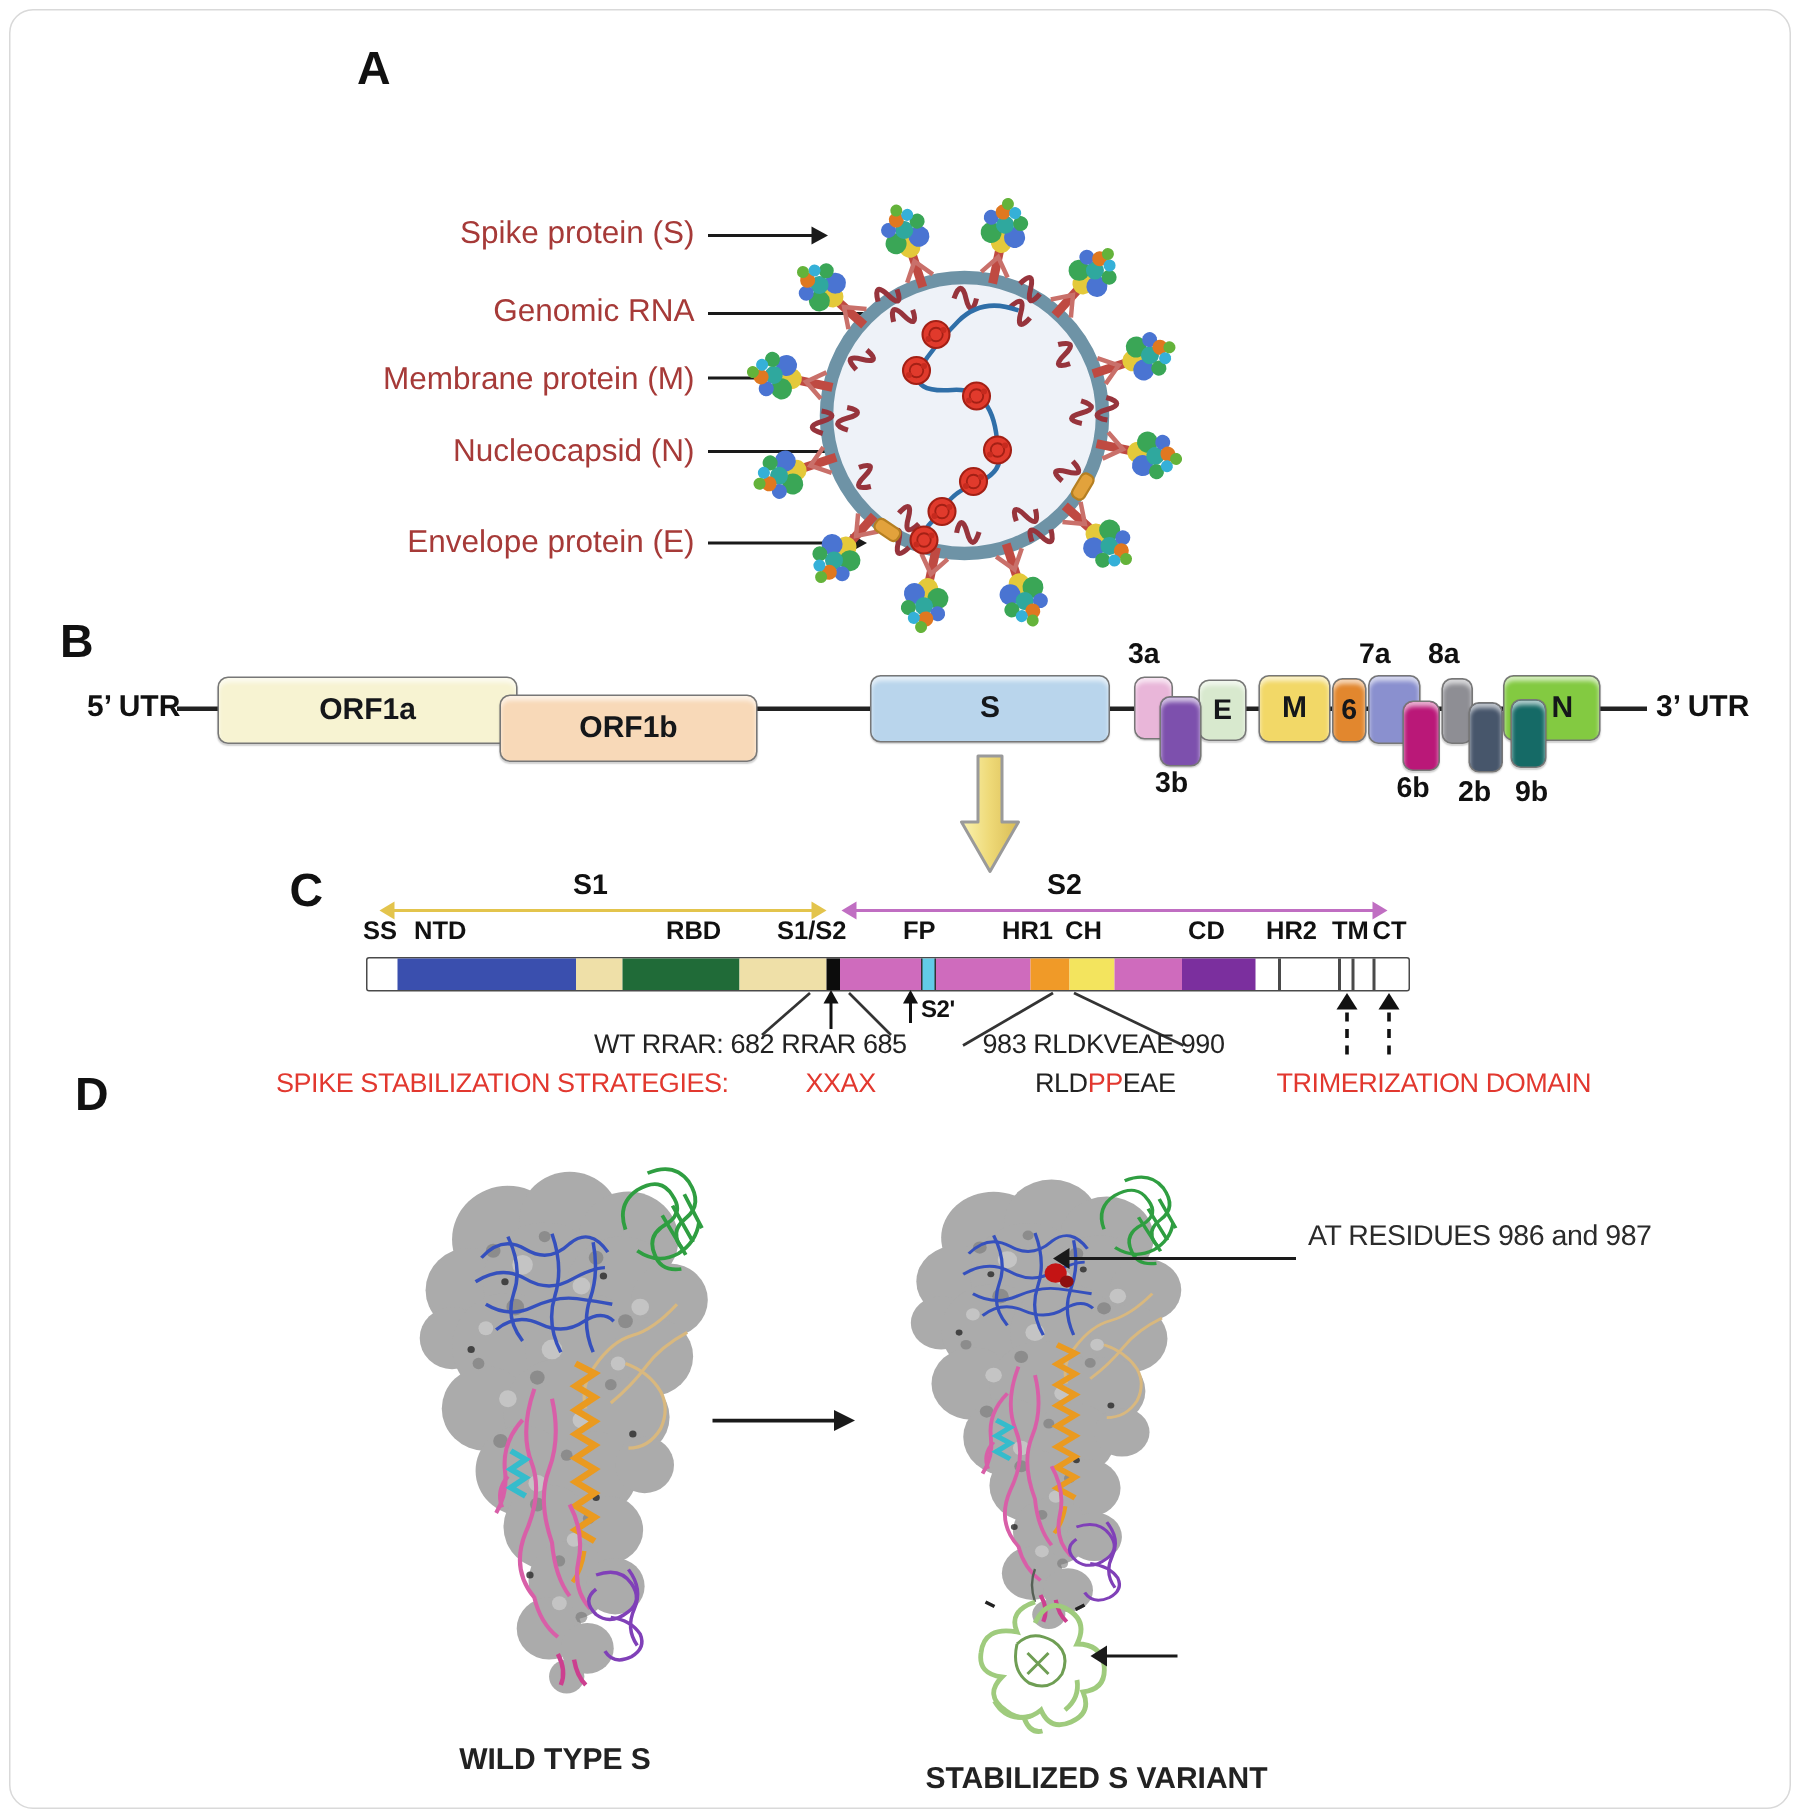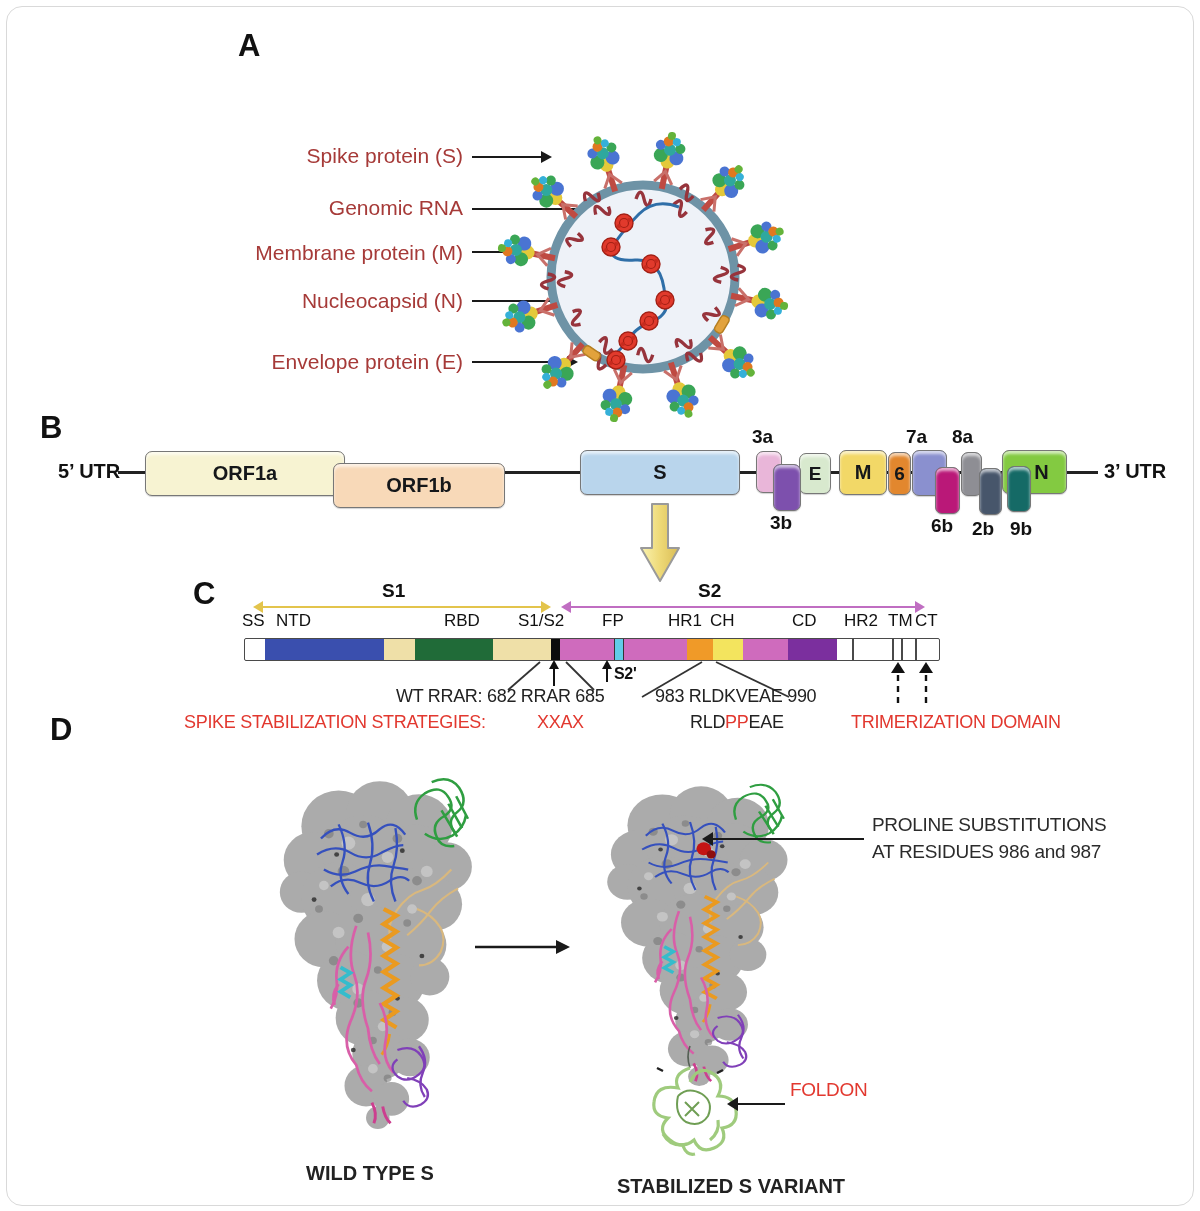--- a/index.html
+++ b/index.html
@@ -19,21 +19,21 @@
         font-weight:bold;font-size:19px;color:#15171a;box-shadow:inset 0 3px 3px rgba(255,255,255,.65), 0 1px 1px rgba(0,0,0,.18);}
   .gsm{position:absolute;font-weight:bold;font-size:19px;color:#111;}
   .utr{position:absolute;font-weight:bold;font-size:20px;color:#111;white-space:nowrap;}
   
   .dbl{position:absolute;height:2.4px;}
   .dbl::before{content:"";position:absolute;left:-9px;top:-4.8px;border-top:6px solid transparent;border-bottom:6px solid transparent;}
   .dbl::after{content:"";position:absolute;right:-9px;top:-4.8px;border-top:6px solid transparent;border-bottom:6px solid transparent;}
   .s1c{background:#e3c44c;} .s1c::before{border-right:10px solid #e3c44c;} .s1c::after{border-left:10px solid #e3c44c;}
   .s2c{background:#c06ec2;} .s2c::before{border-right:10px solid #c06ec2;} .s2c::after{border-left:10px solid #c06ec2;}
   .reg-lab{position:absolute;font-weight:bold;font-size:19px;color:#111;}
-  .dom-lab{position:absolute;top:611px;font-weight:normal;font-size:17px;color:#111;white-space:nowrap;}
+  .dom-lab{position:absolute;top:611px;font-weight:bold;font-size:17px;color:#111;white-space:nowrap;}
   .cbar{position:absolute;left:244px;top:638px;width:694px;height:21px;background:#fff;border:1.6px solid #4a4a4a;border-radius:2px;}
   .cseg{position:absolute;top:0;bottom:0;}
   .cdiv{position:absolute;top:0;bottom:0;width:1.6px;background:#4a4a4a;}
   .ctext{position:absolute;font-size:18px;color:#222;white-space:nowrap;letter-spacing:-0.3px;}
   .cred{color:#e2382f;}
   
   .d-big-label{position:absolute;top:1162px;font-weight:bold;font-size:20px;color:#222;text-align:center;white-space:nowrap;}
   .d-note{position:absolute;font-size:19px;line-height:27px;letter-spacing:-0.3px;color:#2b2b2b;white-space:nowrap;}
   .d-note span{display:block;}
 </style>
@@ -393,23 +393,21 @@
     </g>
     <g stroke="#6f9e54" stroke-width="2" fill="none">
       <path d="M413,346 q10,-10 24,-2 q12,8 6,22 q-8,12 -22,6 q-12,-8 -8,-26"></path>
       <path d="M420,352 l14,14 M434,352 l-14,14"></path>
     </g>
   </g>
 </svg>
 
 <div class="harrow-l" style="left:712px;top:838px;width:152px;"></div>
 <div class="d-note" style="left:872px;top:811px;">
-  <span>PROLINE SUBSTITUTIONS</span>
   <span>AT RESIDUES 986 and 987</span>
 </div>
 
 <div class="harrow-l" style="left:737px;top:1103px;width:48px;"></div>
 <div class="d-note" style="left:790px;top:1076px;color:#e2382f;">
-  <span>FOLDON</span>
 </div>
 
 <div class="d-big-label" style="left:260px;width:220px;">WILD TYPE S</div>
 <div class="d-big-label" style="left:591px;width:280px;margin-top:13px;">STABILIZED S VARIANT</div>
 
 </body></html>

